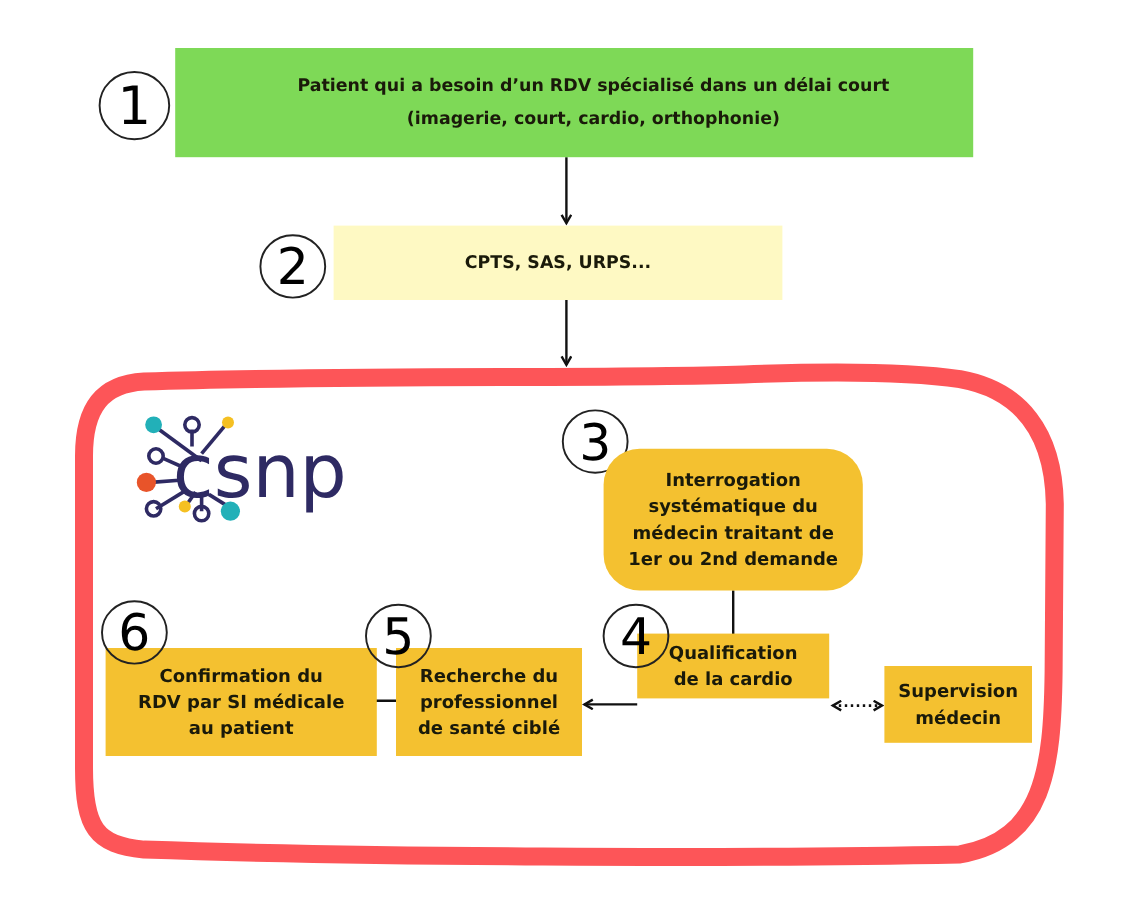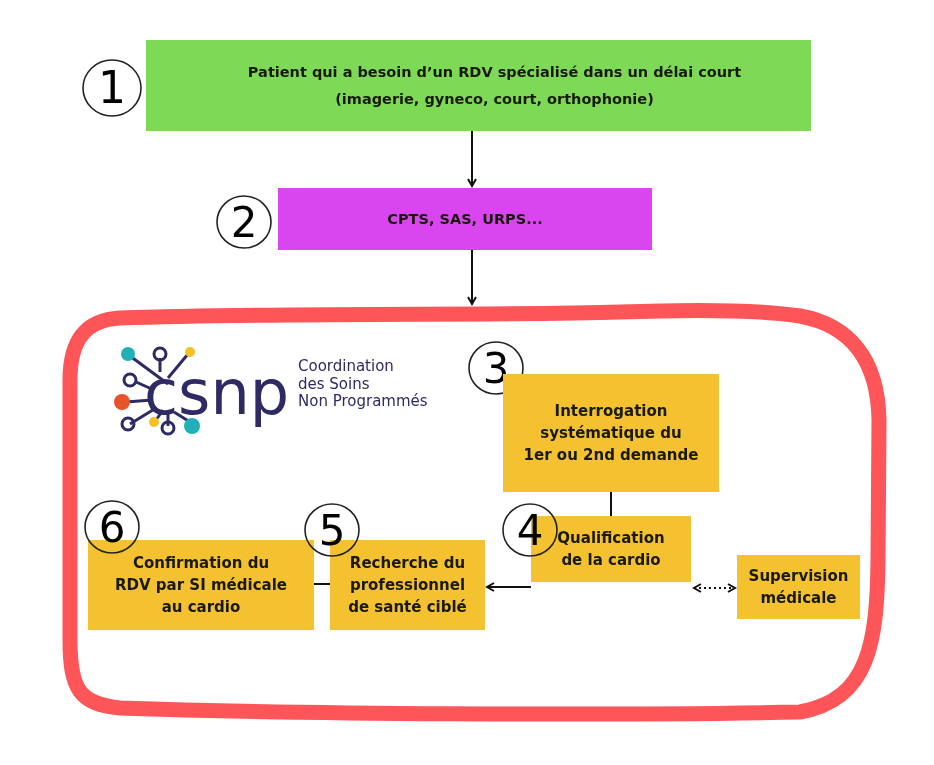--- a/index.html
+++ b/index.html
@@ -2,21 +2,21 @@
 <html><head>
   <meta charset="utf-8">
   <style>
     html, body { margin: 0; padding: 0; background: #ffffff; }
     body { width: 934px; height: 765px; position: relative; overflow: hidden;
            font-family: "DejaVu Sans", sans-serif; }
     .box { position: absolute; display: flex; align-items: center; justify-content: center;
            text-align: center; font-weight: bold; color: #1a1a0a; box-sizing: border-box; }
     .box span { display: block; }
     .green { background: #7ed957; font-size: 14.5px; line-height: 27px; padding-left: 32px; }
-    .teal  { background: #d946ef; font-size: 14.5px; }
+    .teal  { background: #fef9c3; font-size: 14.5px; }
     .yellow { background: #f4c130; font-size: 15px; line-height: 22px; }
     .num { position: absolute; font-family: "DejaVu Sans", sans-serif; font-weight: normal; color: #111; }
     .num svg { overflow: visible; }
     #overlay { position: absolute; left: 0; top: 0; }
     .logo { position: absolute; left: 108px; top: 342px; width: 350px; height: 95px; }
     .logo-text { position: absolute; left: 190px; top: 16px; color: #2e2a63; font-size: 15px; line-height: 17.5px; }
   </style>
 </head>
 <body>
 
@@ -53,21 +53,21 @@
 <div class="num" style="left:466px;top:338px;">
   <svg width="60" height="60">
       <ellipse cx="30" cy="30" rx="27" ry="26" fill="none" stroke="#222" stroke-width="1.6"></ellipse>
     <text x="30" y="45" text-anchor="middle" font-size="42" font-family="DejaVu Sans, sans-serif">3</text>
     </svg>
 </div>
 
 <div class="box green" style="left:146px;top:40px;width:665px;height:91px;">
   <div>
     <span>Patient qui a besoin d’un RDV spécialisé dans un délai court</span>
-    <span>(imagerie, gyneco, court, orthophonie)</span>
+    <span>(imagerie, court, cardio, orthophonie)</span>
   </div>
 </div>
 
 <div class="box teal" style="left:278px;top:188px;width:374px;height:62px;">
   <span>CPTS, SAS, URPS...</span>
 </div>
 
 <div class="logo">
   <svg width="190" height="95">
     <g stroke="#2e2a63" stroke-width="3" fill="none">
@@ -85,62 +85,58 @@
       <circle cx="20" cy="82" r="6"></circle>
       <circle cx="60" cy="86" r="6"></circle>
     </g>
     <circle cx="20" cy="12" r="7" fill="#22b0b8"></circle>
     <circle cx="82" cy="10" r="5" fill="#f5c022"></circle>
     <circle cx="14" cy="60" r="8" fill="#e8542a"></circle>
     <circle cx="46" cy="80" r="5" fill="#f5c022"></circle>
     <circle cx="84" cy="84" r="8" fill="#22b0b8"></circle>
     <text x="36" y="72" font-size="62" fill="#2e2a63" font-family="DejaVu Sans, sans-serif">csnp</text>
   </svg>
-  <div class="logo-text">
-    <span style="display:block">Coordination</span>
-    <span style="display:block">des Soins</span>
-    <span style="display:block">Non Programmés</span>
-  </div>
 </div>
 
-<div class="box yellow" style="left:503px;top:374px;width:216px;height:118px;">
+<div class="box yellow" style="left:503px;top:374px;width:216px;height:118px;border-radius:30px;">
   <div>
     <span>Interrogation</span>
     <span>systématique du</span>
+    <span>médecin traitant de</span>
     <span>1er ou 2nd demande</span>
   </div>
 </div>
 
-<div class="box yellow" style="left:531px;top:516px;width:160px;height:66px;align-items:center;">
+<div class="box yellow" style="left:531px;top:528px;width:160px;height:54px;align-items:center;">
   <div>
     <span>Qualification</span>
     <span>de la cardio</span>
   </div>
 </div>
 
 <div class="box yellow" style="left:737px;top:555px;width:123px;height:64px;">
   <div>
     <span>Supervision</span>
-    <span>médicale</span>
+    <span>médecin</span>
   </div>
 </div>
 
 <div class="box yellow" style="left:330px;top:540px;width:155px;height:90px;">
   <div>
     <span>Recherche du</span>
     <span>professionnel</span>
     <span>de santé ciblé</span>
   </div>
 </div>
 
 <div class="box yellow" style="left:88px;top:540px;width:226px;height:90px;">
   <div>
     <span>Confirmation du</span>
     <span>RDV par SI médicale</span>
-    <span>au cardio</span>
+    <span>au patient</span>
   </div>
 </div>
 
 <div class="num" style="left:500px;top:500px;">
   <svg width="60" height="60">
       <ellipse cx="30" cy="30" rx="27" ry="26" fill="none" stroke="#222" stroke-width="1.6"></ellipse>
     <text x="30" y="45" text-anchor="middle" font-size="42" font-family="DejaVu Sans, sans-serif">4</text>
     </svg>
 </div>
 <div class="num" style="left:302px;top:500px;">

